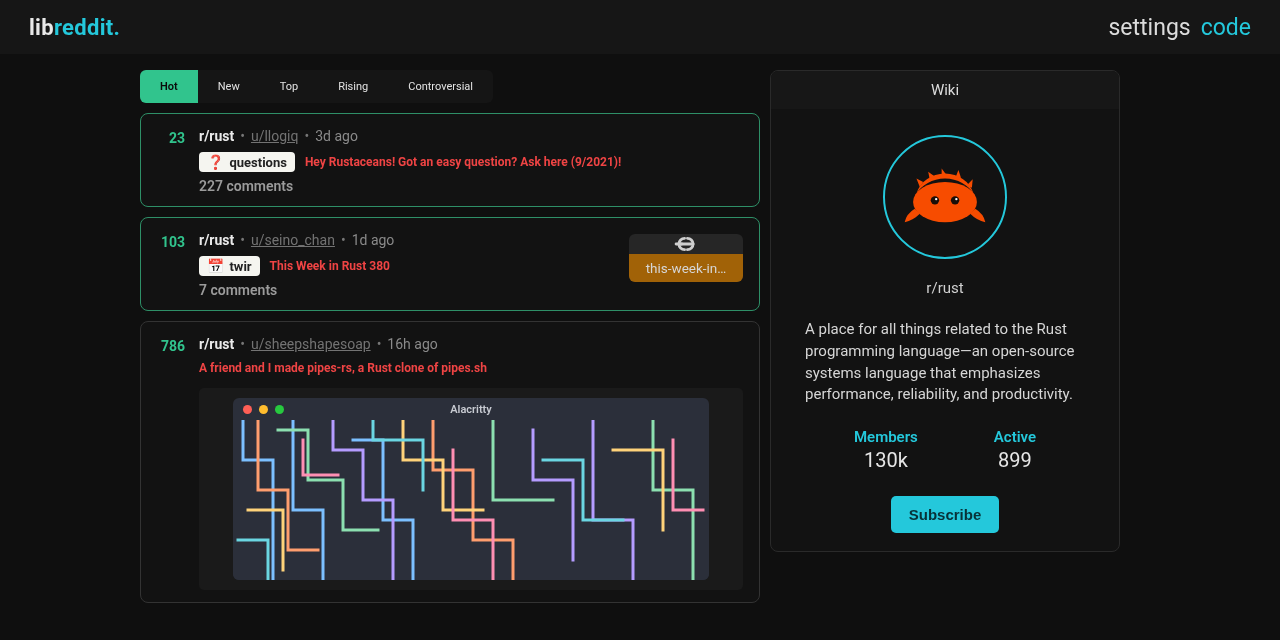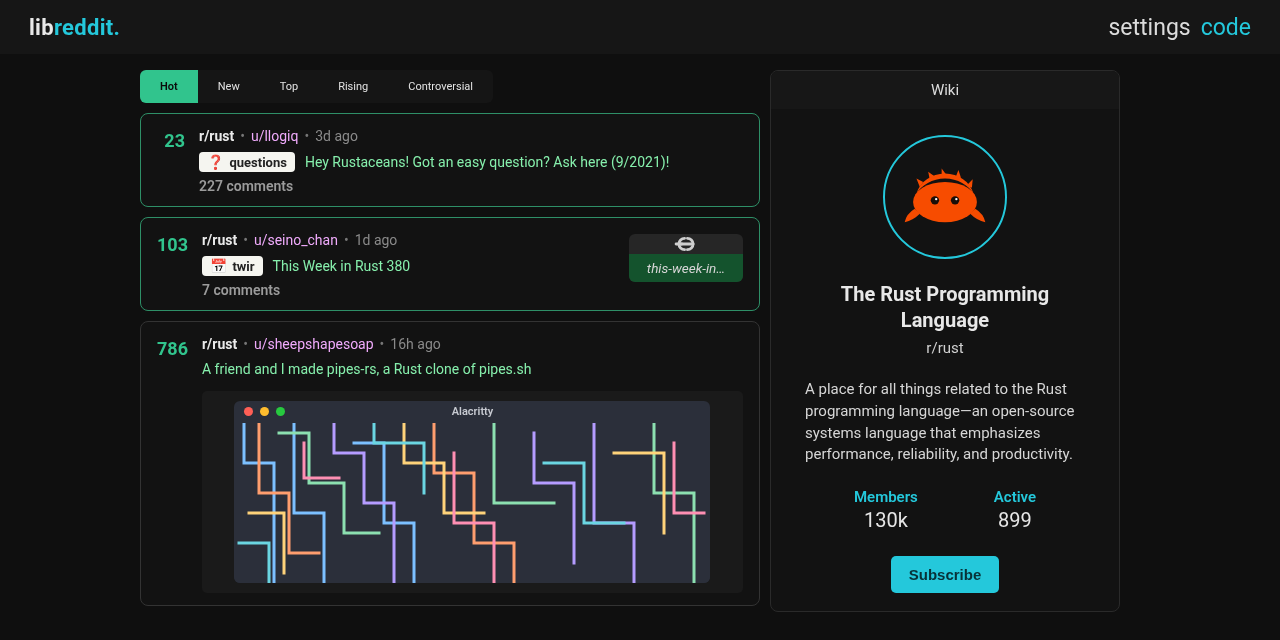--- a/index.html
+++ b/index.html
@@ -39,35 +39,35 @@
   .right{width:350px;flex:0 0 350px;}
 
   
   .sort{display:flex;background:#151515;border-radius:6px;overflow:hidden;width:max-content;}
   .sort a{padding:10px 20px;color:#e2e2e2;font-size:11px;cursor:pointer;display:block;}
   .sort a.active{background:var(--accent);color:#0b0b0b;font-weight:600;}
 
   
   .post{border:1px solid var(--border);border-radius:8px;background:#121212;padding:14px 16px 12px 16px;display:flex;gap:14px;position:relative;}
   .post.pinned{border-color:#2e8f67;}
-  .score{color:var(--accent);font-weight:700;font-size:18px;min-width:28px;text-align:right;padding-top:2px;}
+  .score{color:var(--accent);font-weight:700;font-size:14px;min-width:28px;text-align:right;padding-top:2px;}
   .post-body{flex:1;min-width:0;}
   .meta{font-size:14px;color:var(--muted);display:flex;gap:6px;align-items:center;flex-wrap:wrap;}
   .meta .sub{color:#eaeaea;font-weight:700;}
-  .meta .user{color:#f0abfc;}
+  .meta .user{color:#737373;text-decoration:underline;}
   .meta .dot{color:#777;}
   .title-row{display:flex;align-items:center;gap:10px;margin:8px 0 6px 0;}
   .flair{display:inline-flex;align-items:center;gap:5px;background:#f5f5f0;color:#222;font-size:13px;font-weight:700;padding:2px 8px;border-radius:4px;}
   .flair .emoji{font-size:14px;}
-  .title{font-size:14px;color:#86efac;line-height:1.35;}
+  .title{font-size:12px;color:#ef4444;line-height:1.35;font-weight:bold;}
   .comments{color:#9b9b9b;font-size:14px;font-weight:600;margin-top:6px;}
 
   .thumb{width:114px;background:#262626;border-radius:6px;overflow:hidden;display:flex;flex-direction:column;align-self:flex-start;margin-top:2px;}
   .thumb .icon{flex:1;display:flex;align-items:center;justify-content:center;height:68px;color:#cfcfcf;}
-  .thumb .cap{background:#14532d;color:#d6d6d6;font-size:13.5px;padding:6px 8px;white-space:nowrap;overflow:hidden;text-overflow:ellipsis;text-align:center;font-style:italic;}
+  .thumb .cap{background:#a16207;color:#d6d6d6;font-size:13.5px;padding:6px 8px;white-space:nowrap;overflow:hidden;text-overflow:ellipsis;text-align:center;}
 
   .media{margin-top:12px;background:#1a1a1a;border-radius:5px;padding:10px;display:flex;justify-content:center;}
   .term{width:476px;background:#2b2f3a;border-radius:6px;overflow:hidden;}
   .term-bar{height:22px;display:flex;align-items:center;padding:0 10px;gap:7px;position:relative;}
   .tdot{width:9px;height:9px;border-radius:50%;}
   .tdot.r{background:#ff5f56;} .tdot.y{background:#ffbd2e;} .tdot.g{background:#27c93f;}
   .term-title{position:absolute;left:0;right:0;text-align:center;font-size:11px;color:#c7cad1;font-weight:600;}
   .pipes{display:block;width:100%;height:160px;background:#2b2f3a;}
 
   
@@ -223,21 +223,20 @@
 
               <path d="M14 52 q-10 6 -12 16 q10 -2 18 -10 z"></path>
               <path d="M86 52 q10 6 12 16 q-10 -2 -18 -10 z"></path>
             </g>
             <circle cx="38" cy="42" r="5" fill="#1a0e08"></circle>
             <circle cx="62" cy="42" r="5" fill="#1a0e08"></circle>
             <circle cx="39.5" cy="40.5" r="1.4" fill="#fff"></circle>
             <circle cx="63.5" cy="40.5" r="1.4" fill="#fff"></circle>
           </svg>
         </div>
-        <div class="sub-title">The Rust Programming Language</div>
         <div class="sub-name">r/rust</div>
         <div class="sub-desc">A place for all things related to the Rust programming language—an open-source systems language that emphasizes performance, reliability, and productivity.</div>
         <div class="stats">
           <div class="stat">
             <div class="lbl">Members</div>
             <div class="val">130k</div>
           </div>
           <div class="stat">
             <div class="lbl">Active</div>
             <div class="val">899</div>

